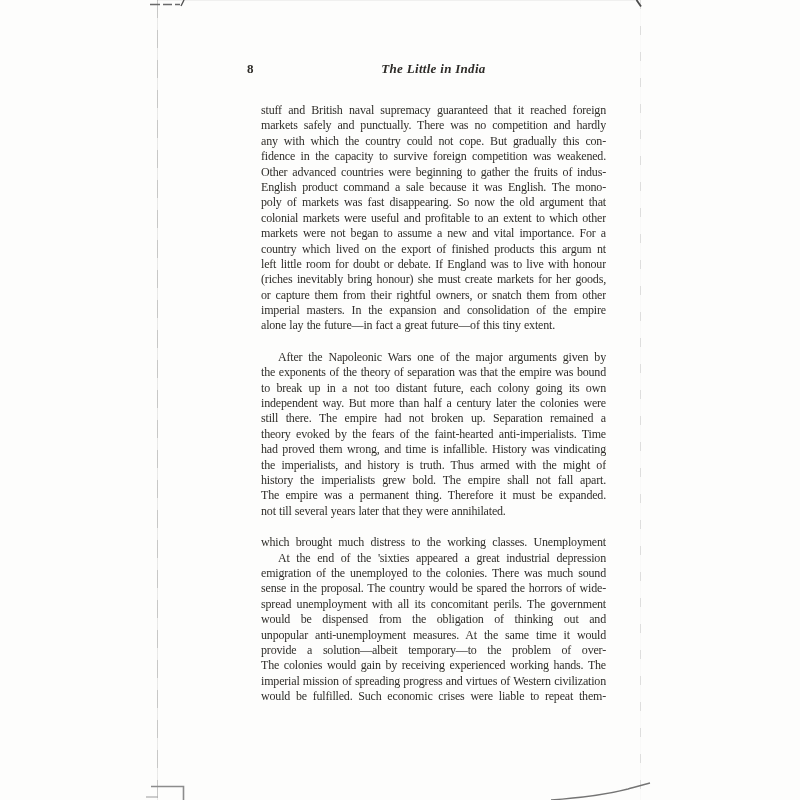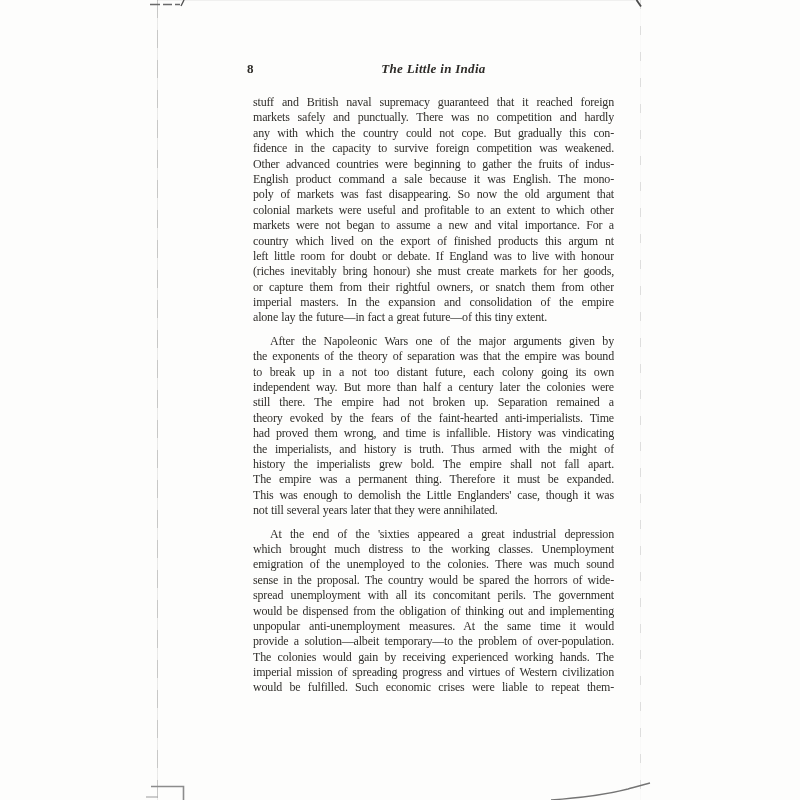--- a/index.html
+++ b/index.html
@@ -39,21 +39,21 @@
   .running-title{
     position:absolute;left:0;right:0;top:0;text-align:center;
     font-size:13px;font-style:italic;font-weight:600;letter-spacing:.3px;
   }
   .page-body{
     position:absolute;top:87px;left:245px;width:377px;
     color:#302e2a;
     font-size:12px;line-height:15.4px;letter-spacing:-.18px;
     word-spacing:.4px;
   }
-  .para{margin:8px;}
+  .para{margin:16px;}
   .line{
     height:15.4px;overflow:hidden;
     text-align:justify;text-align-last:justify;
   }
   .line.no-justify{text-align-last:left;}
   .line.first-indent{text-indent:17px;}
   .marks{position:absolute;inset:0;pointer-events:none;}
 </style>
 </head>
 <body>
@@ -91,26 +91,25 @@
         <div class="line first-indent">After the Napoleonic Wars one of the major arguments given by</div>
         <div class="line">the exponents of the theory of separation was that the empire was bound</div>
         <div class="line">to break up in a not too distant future, each colony going its own</div>
         <div class="line">independent way. But more than half a century later the colonies were</div>
         <div class="line">still there. The empire had not broken up. Separation remained a</div>
         <div class="line">theory evoked by the fears of the faint-hearted anti-imperialists. Time</div>
         <div class="line">had proved them wrong, and time is infallible. History was vindicating</div>
         <div class="line">the imperialists, and history is truth. Thus armed with the might of</div>
         <div class="line">history the imperialists grew bold. The empire shall not fall apart.</div>
         <div class="line">The empire was a permanent thing. Therefore it must be expanded.</div>
-        <div class="line">This was enough to demolish the Little Englanders' case, though it was</div>
         <div class="line no-justify">not till several years later that they were annihilated.</div>
       </div>
       <div class="para">
+        <div class="line">which brought much distress to the working classes. Unemployment</div>
         <div class="line first-indent">At the end of the 'sixties appeared a great industrial depression</div>
-        <div class="line">which brought much distress to the working classes. Unemployment</div>
         <div class="line">emigration of the unemployed to the colonies. There was much sound</div>
         <div class="line">sense in the proposal. The country would be spared the horrors of wide-</div>
         <div class="line">spread unemployment with all its concomitant perils. The government</div>
         <div class="line">would be dispensed from the obligation of thinking out and implementing</div>
         <div class="line">unpopular anti-unemployment measures. At the same time it would</div>
         <div class="line">provide a solution—albeit temporary—to the problem of over-population.</div>
         <div class="line">The colonies would gain by receiving experienced working hands. The</div>
         <div class="line">imperial mission of spreading progress and virtues of Western civilization</div>
         <div class="line">would be fulfilled. Such economic crises were liable to repeat them-</div>
       </div>

